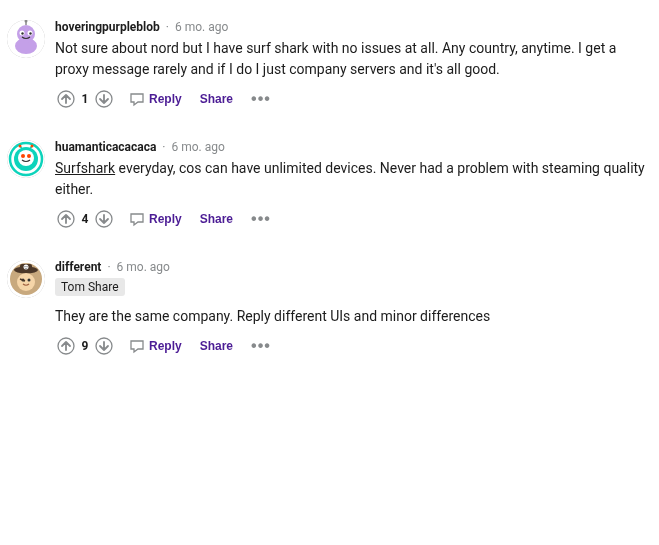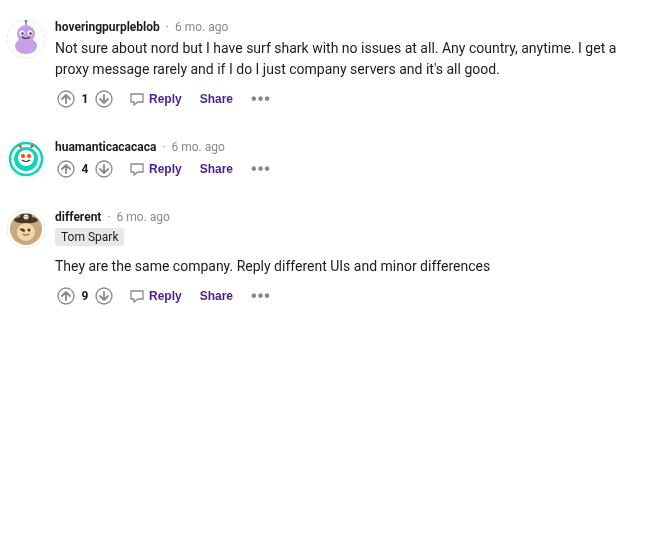--- a/index.html
+++ b/index.html
@@ -214,20 +214,23 @@
       <line x1="22" y1="10" x2="25" y2="6" stroke="#0dd3bb" stroke-width="1.5"></line>
       <circle cx="25" cy="6" r="1.5" fill="#ff4500"></circle>
     </svg>
   </div>
   <div class="comment-body">
     <div class="comment-header">
       <span class="username">huamanticacacaca</span>
       <span class="timestamp">·</span>
       <span class="timestamp">6 mo. ago</span>
     </div>
+    <div class="comment-text">
+      <span class="underline">Surfshark</span><span> everyday, cos can have unlimited devices. Never had a problem with steaming quality either.</span>
+    </div>
     <div class="comment-actions">
       <div class="vote-group">
         <button class="vote-btn">
           <svg class="arrow-up" viewBox="0 0 18 18" fill="none" xmlns="http://www.w3.org/2000/svg">
             <path d="M9 13V5M9 5L5 9M9 5L13 9" stroke="#878a8c" stroke-width="1.8" stroke-linecap="round" stroke-linejoin="round"></path>
             <rect x="1" y="1" width="16" height="16" rx="8" stroke="#878a8c" stroke-width="1.3"></rect>
           </svg>
         </button>
         <span class="vote-count">4</span>
         <button class="vote-btn">
@@ -279,21 +282,21 @@
       <path d="M16 24 Q19 26.5 22 24" stroke="#a06040" stroke-width="1.2" fill="none"></path>
     </svg>
   </div>
   <div class="comment-body">
     <div class="comment-header">
       <span class="username">different</span>
       <span class="timestamp">·</span>
       <span class="timestamp">6 mo. ago</span>
     </div>
     <div style="margin-bottom:6px;">
-      <span class="tag-badge">Tom Spark</span>
+      <span class="tag-badge">Tom Share</span>
     </div>
     <div class="comment-text">They are the same company. Reply different UIs and minor differences</div>
     <div class="comment-actions">
       <div class="vote-group">
         <button class="vote-btn">
           <svg class="arrow-up" viewBox="0 0 18 18" fill="none" xmlns="http://www.w3.org/2000/svg">
             <path d="M9 13V5M9 5L5 9M9 5L13 9" stroke="#878a8c" stroke-width="1.8" stroke-linecap="round" stroke-linejoin="round"></path>
             <rect x="1" y="1" width="16" height="16" rx="8" stroke="#878a8c" stroke-width="1.3"></rect>
           </svg>
         </button>

